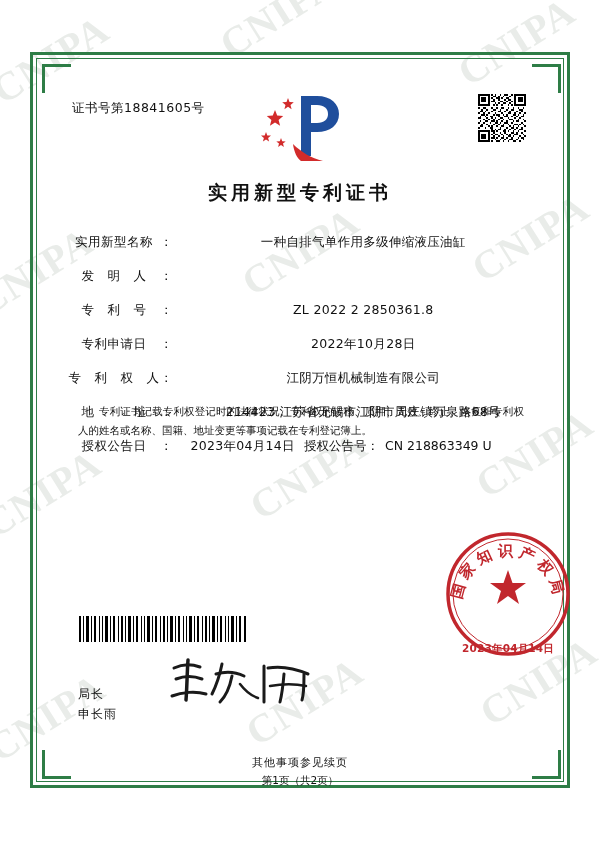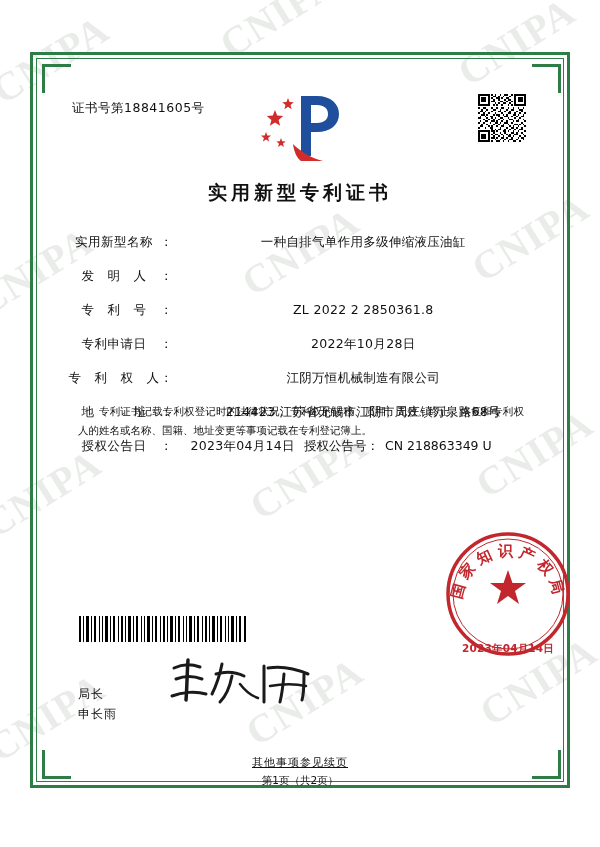--- a/index.html
+++ b/index.html
@@ -234,21 +234,20 @@
   .footer-note {
     position: absolute;
     left: 0;
     top: 755px;
     width: 600px;
     text-align: center;
     font-size: 11px;
     color: #111;
     z-index: 2;
     letter-spacing: 1px;
-    text-decoration: underline;
   }
 </style>
 </head>
 <body>
 
 <div class="watermark-layer">
   <div class="wm" style="left:-14px; top:36px;">CNIPA</div>
   <div class="wm" style="left:214px; top:-10px;">CNIPA</div>
   <div class="wm" style="left:452px; top:18px;">CNIPA</div>
   <div class="wm" style="left:-30px; top:248px;">CNIPA</div>

